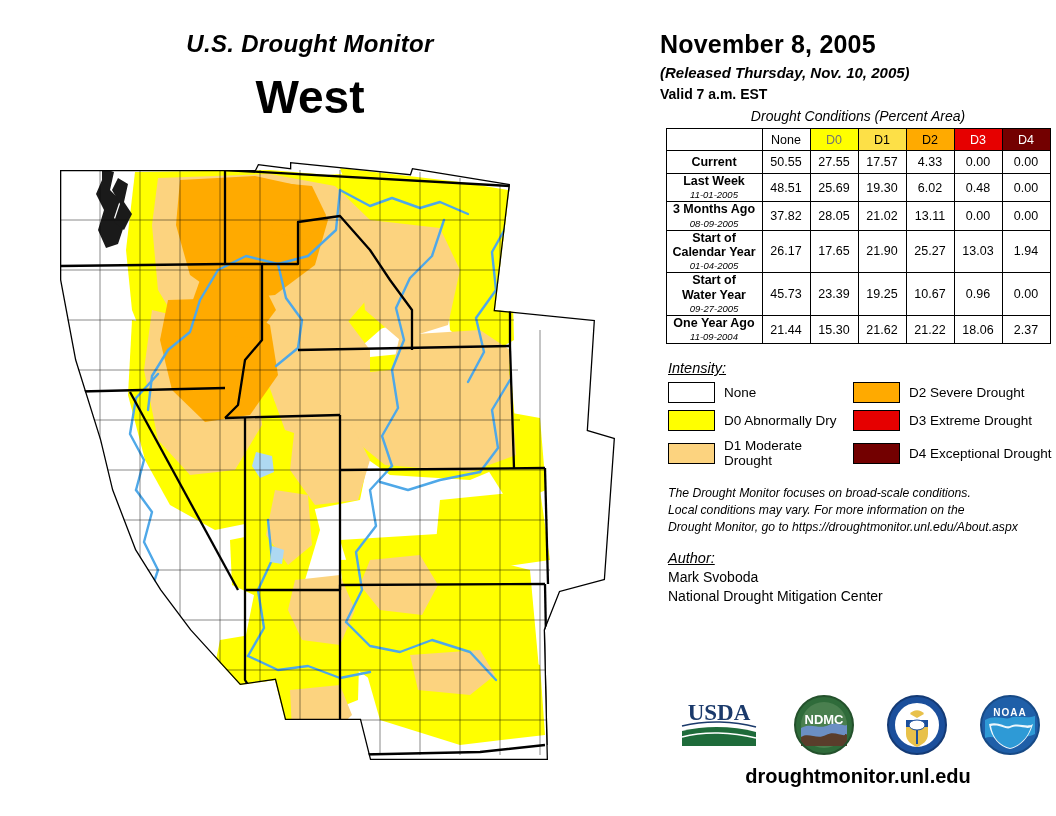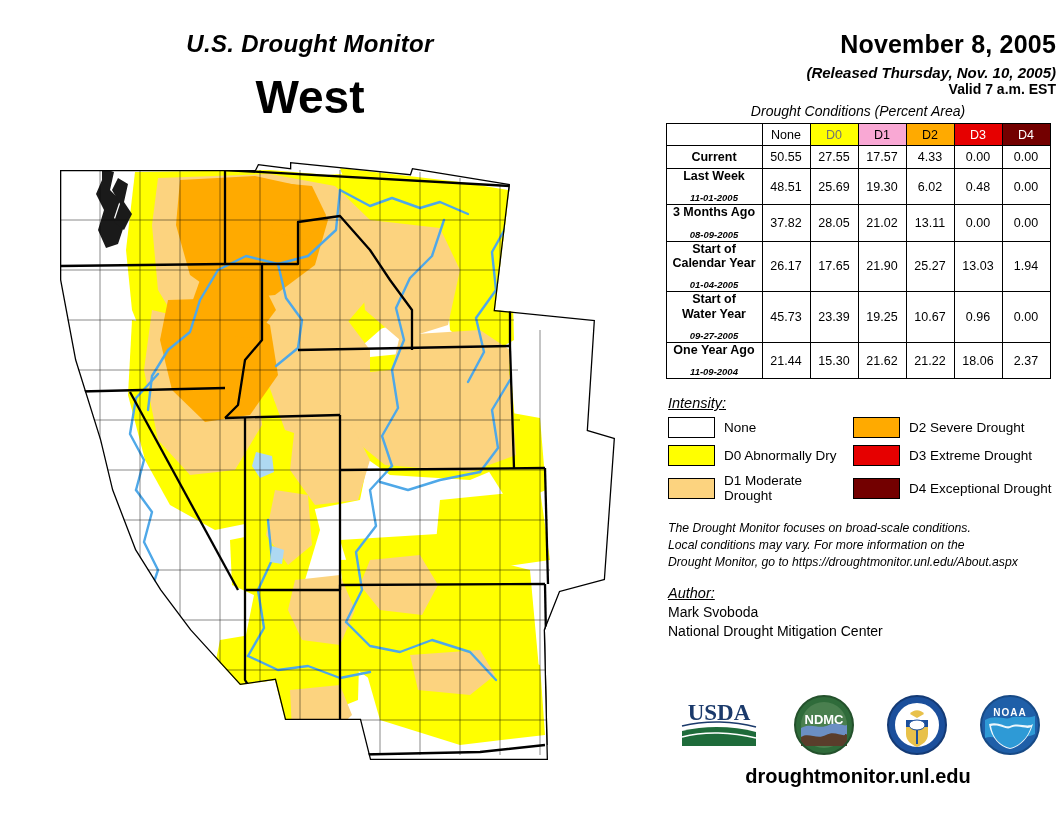--- a/index.html
+++ b/index.html
@@ -8,44 +8,44 @@
 
   
   #map-panel{position:absolute;left:0;top:0;width:660px;height:631px;}
   #map-title{position:absolute;left:0;top:30px;width:620px;text-align:center;}
   #map-title .t1{font-size:24px;font-weight:bold;font-style:italic;letter-spacing:.3px;}
   #map-title .t2{font-size:46px;font-weight:bold;margin-top:12px;text-align:center;}
   #map-svg{position:absolute;left:40px;top:160px;}
 
   
   #right-panel{position:absolute;left:660px;top:0;width:396px;height:816px;}
-  #hdr{text-align:right;padding-top:30px;}
+  #hdr{text-align:left;padding-top:30px;}
   #hdr .date{font-size:25px;font-weight:bold;letter-spacing:.2px;}
   #hdr .rel{font-size:15px;font-weight:bold;font-style:italic;margin-top:5px;}
-  #hdr .valid{font-size:14px;font-weight:bold;}
+  #hdr .valid{font-size:14px;font-weight:bold;margin-top:5px;}
 
   #tbl-cap{text-align:center;font-size:14px;font-style:italic;margin-top:6px;}
 
   
   table.dm{border-collapse:collapse;margin:4px auto 0;width:384px;table-layout:fixed;}
   table.dm td,table.dm th{border:1px solid #000;text-align:center;font-size:12.5px;
     padding:0;height:23px;box-sizing:border-box;}
   table.dm col.lbl{width:96px;}
   table.dm col.dat{width:48px;}
   table.dm thead th{font-size:12.5px;font-weight:normal;height:22px;}
   th.hblank{border:none;}
   th.h-none{background:#fff;color:#000;}
   th.h-d0{background:#FFFF00;color:#737373;}
-  th.h-d1{background:#f9a8d4;color:#000;}
+  th.h-d1{background:#fde047;color:#000;}
   th.h-d2{background:#FFAA00;color:#000;}
   th.h-d3{background:#E60000;color:#fff;}
   th.h-d4{background:#730000;color:#fff;}
   td.rowlab{height:42px;line-height:1.15;padding:2px 3px;}
   td.rowlab .rl{font-weight:bold;font-size:12.5px;display:block;}
-  td.rowlab .rd{font-style:italic;font-weight:bold;font-size:9.5px;display:block;margin-top:10px;}
+  td.rowlab .rd{font-style:italic;font-weight:normal;font-size:9.5px;display:block;margin-top:2px;}
   td.val{height:42px;font-size:13px;}
   table.dm tr.hrow td,table.dm tr.hrow th{height:22px;}
 
   
   #intensity{margin:16px 0 0 8px;}
   #intensity .ihead{font-size:14.5px;font-style:italic;text-decoration:underline;margin-bottom:6px;}
   .legrid{display:grid;grid-template-columns:185px 200px;row-gap:7px;}
   .legitem{display:flex;align-items:center;}
   .swatch{width:45px;height:19px;border:1px solid #000;margin-right:9px;flex:none;}
   .sw-none{background:#fff;}.sw-d0{background:#FFFF00;}.sw-d1{background:#FCD37F;}

